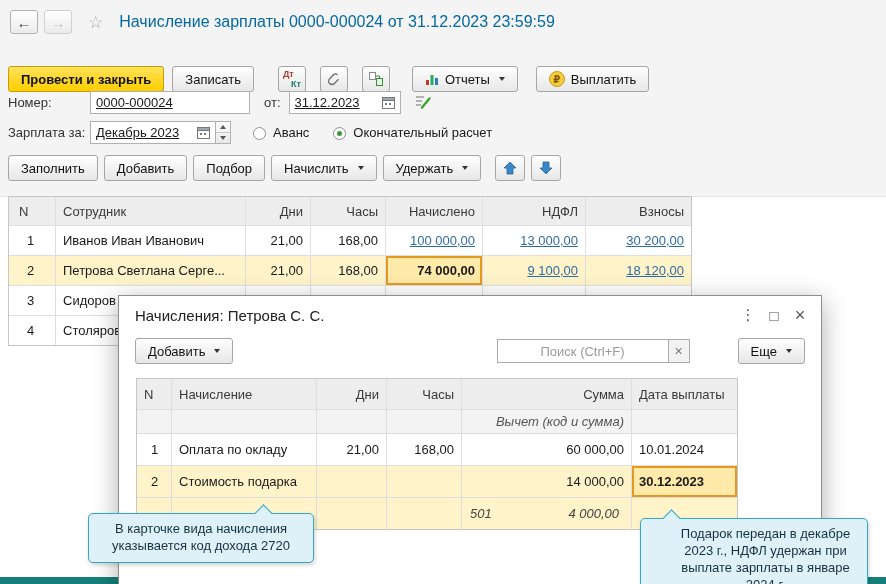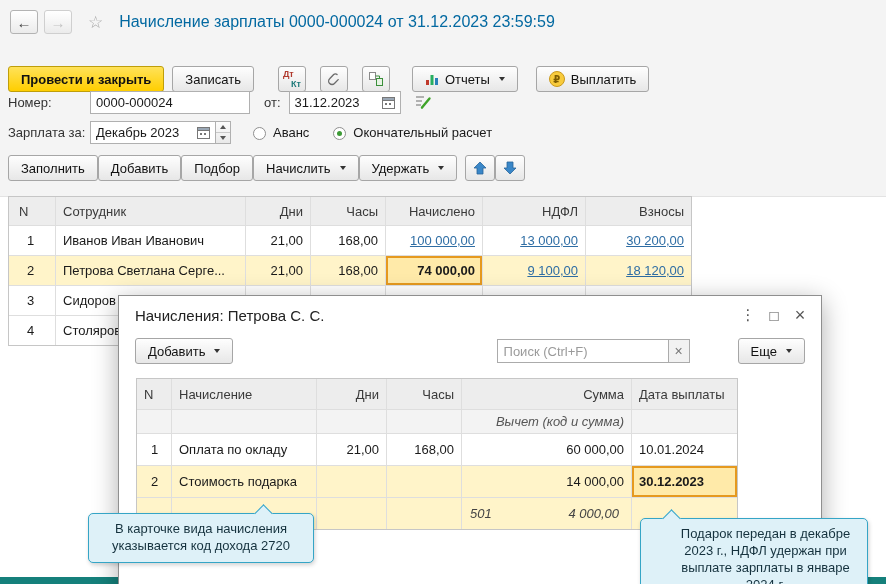--- a/index.html
+++ b/index.html
@@ -32,35 +32,35 @@
   .dtkt .dt { position:absolute; top:2px; left:4px; color:#b03a2e; }
   .dtkt .kt { position:absolute; bottom:2px; right:4px; color:#1f7a7a; }
   .coin { width:16px; height:16px; border-radius:50%; background:#f8cb3c; border:1px solid #c9991c; color:#7d5c00;
           font-size:10px; font-weight:bold; display:inline-flex; align-items:center; justify-content:center; }
 
   
   .frow { position:absolute; left:8px; height:24px; display:flex; align-items:center; z-index:3; }
   #row-number { top:90px; } #row-period { top:120px; }
   .flabel { width:82px; color:#333; }
   .input { height:23px; background:#fff; border:1px solid #b0b0b0; display:inline-flex; align-items:center; padding:0 5px; }
-  .input .val { flex:1; }
+  .input .val { flex:1;text-decoration:underline; }
   .w160{width:160px} .w112{width:112px} .w126{width:126px}
   .lbl-ot { margin-left:14px; margin-right:8px; width:auto; }
   .spin { width:15px; height:23px; border:1px solid #b0b0b0; border-left:none; display:flex; flex-direction:column; background:linear-gradient(#fcfcfc,#e9e9e9); }
   .spin div { flex:1; display:flex; align-items:center; justify-content:center; }
   .spin div:first-child { border-bottom:1px solid #c9c9c9; }
   .tri-up { width:0;height:0;border-left:3px solid transparent;border-right:3px solid transparent;border-bottom:4px solid #555; }
   .tri-dn { width:0;height:0;border-left:3px solid transparent;border-right:3px solid transparent;border-top:4px solid #555; }
   .radio-group { display:flex; align-items:flex-end; gap:7px; }
   .rg1 { margin-left:22px; } .rg2 { margin-left:24px; }
   .rcirc { width:13px; height:13px; border-radius:50%; border:1px solid #8f8f8f; background:#fff; position:relative; flex:none; }
   .rcirc.sel::after { content:""; position:absolute; inset:3px; border-radius:50%; background:#3d9a36; }
 
   
-  .commands { position:absolute; top:155px; left:8px; display:flex; gap:0; align-items:center; z-index:3; }
+  .commands { position:absolute; top:155px; left:8px; display:flex; gap:6px; align-items:center; z-index:3; }
   .mvbtn { width:30px; }
 
   
   .grid { position:absolute; top:196px; left:8px; width:684px; border:1px solid #c6c6c6; background:#fff; z-index:2; }
   .trow { display:flex; height:30px; background:#fff; border-top:1px solid #dedede; }
   .trow.head { height:28px; background:#ededed; border-top:none; color:#3a3a3a; }
   .trow.hl { background:#fff4c9; }
   .cell { border-right:1px solid #dedede; height:100%; display:flex; align-items:center; padding:0 7px; overflow:hidden; white-space:nowrap; }
   .cell:last-child { border-right:none; }
   .w-n{width:47px} .w-emp{width:190px} .w-days{width:65px} .w-hours{width:75px} .w-acc{width:97px} .w-ndfl{width:103px} .w-contr{width:105px}
@@ -72,21 +72,21 @@
 
   
   .dialog { position:absolute; left:118px; top:295px; width:704px; height:300px; background:#fff; border:1px solid #8f8f8f;
             box-shadow:0 6px 24px rgba(0,0,0,.32); z-index:10; }
   .dlg-title { height:38px; display:flex; align-items:center; padding:0 8px 0 16px; font-size:15px; color:#222; }
   .dlg-icons { margin-left:auto; display:flex; align-items:center; }
   .dlg-ic { width:26px; height:26px; display:flex; align-items:center; justify-content:center; color:#555; font-size:15px; }
   .dlg-ic.close { font-size:18px; }
   .dlg-toolbar { display:flex; align-items:center; padding:0 16px; height:34px; }
   .search-wrap { margin-left:auto; margin-right:48px; display:flex; }
-  .search-input { width:172px; height:24px; border:1px solid #ababab; padding:0 6px; font-size:13px; font-family:inherit; color:#333; }
+  .search-input { width:172px; height:24px; border:1px solid #ababab; padding:0 6px; font-size:13px; font-family:inherit; color:#333;text-align:center; }
   .search-input::placeholder { color:#9a9a9a; }
   .search-clear { width:21px; height:24px; border:1px solid #ababab; border-left:none; background:#f2f2f2; color:#777;
                   display:flex; align-items:center; justify-content:center; font-size:14px; }
   .dlg-grid { position:absolute; left:17px; top:82px; width:602px; border:1px solid #c6c6c6; background:#fff; }
   .drow { display:flex; border-top:1px solid #dedede; background:#fff; }
   .drow.h1 { height:30px; background:#ededed; border-top:none; color:#3a3a3a; }
   .drow.h2 { height:24px; background:#f3f3f3; }
   .drow.body { height:32px; }
   .drow.hl { background:#fff4c9; }
   .d-n{width:35px} .d-name{width:145px} .d-days{width:70px} .d-hours{width:75px} .d-sum{width:170px} .d-date{width:105px}

